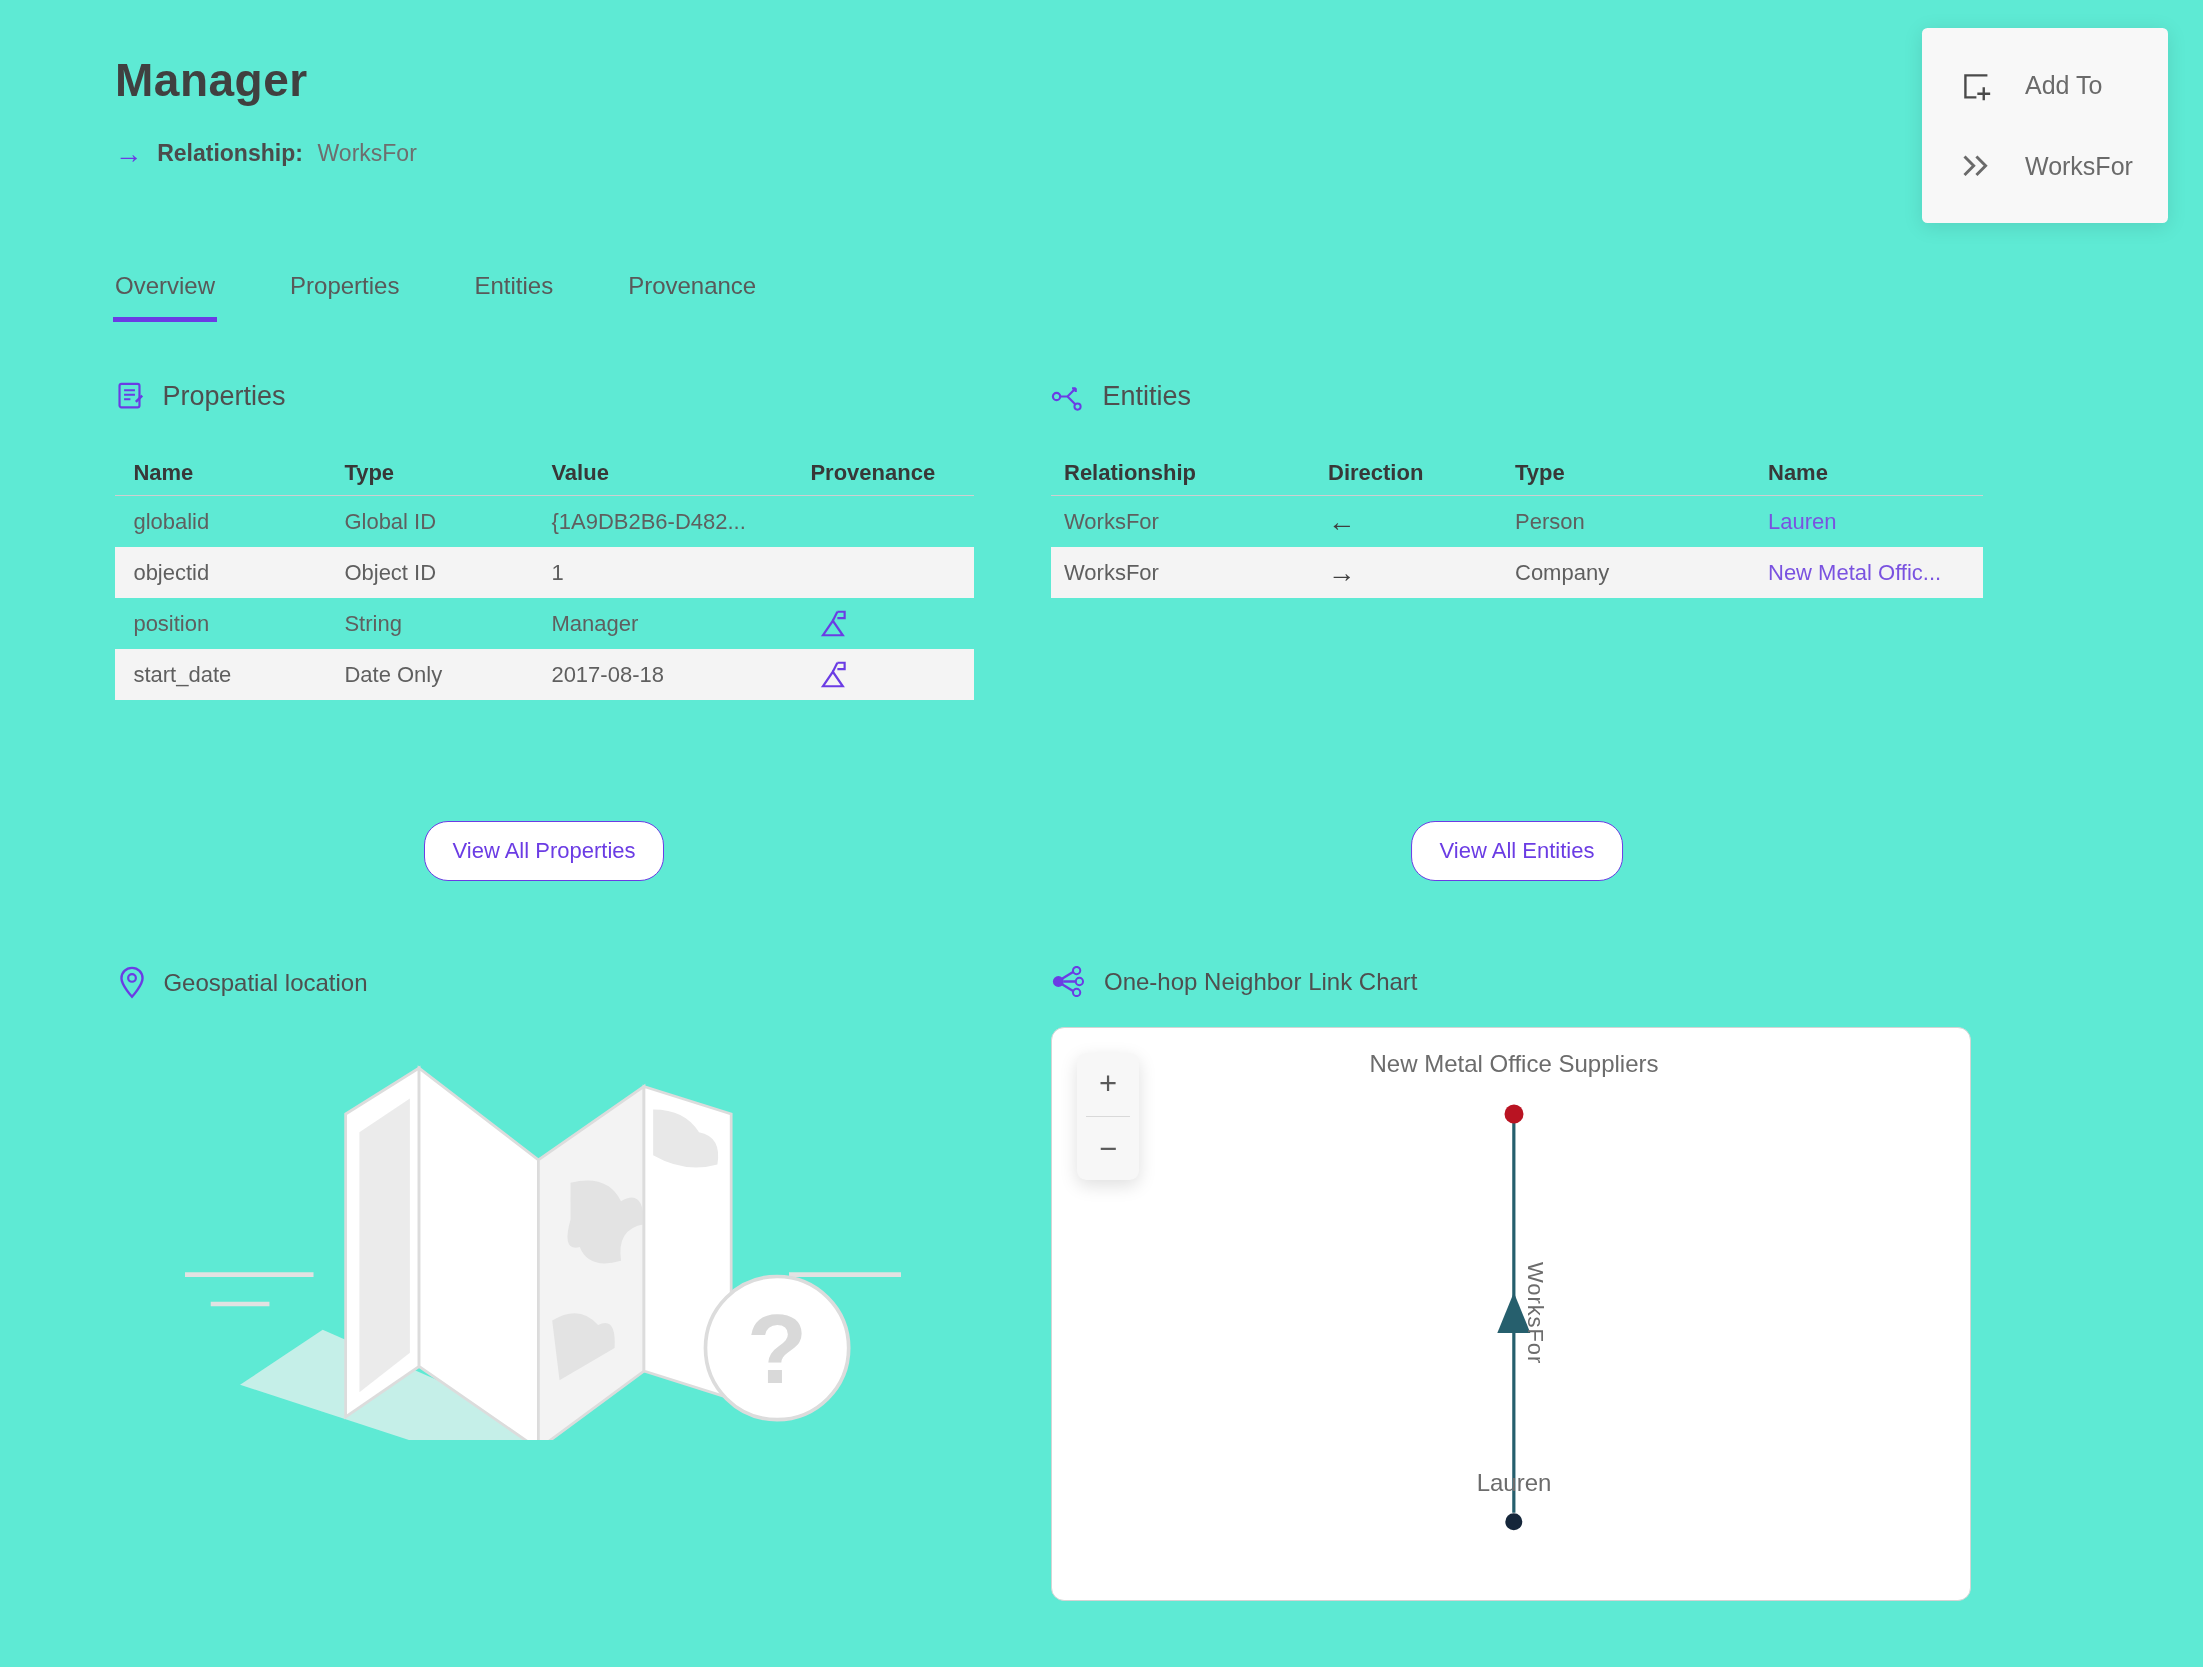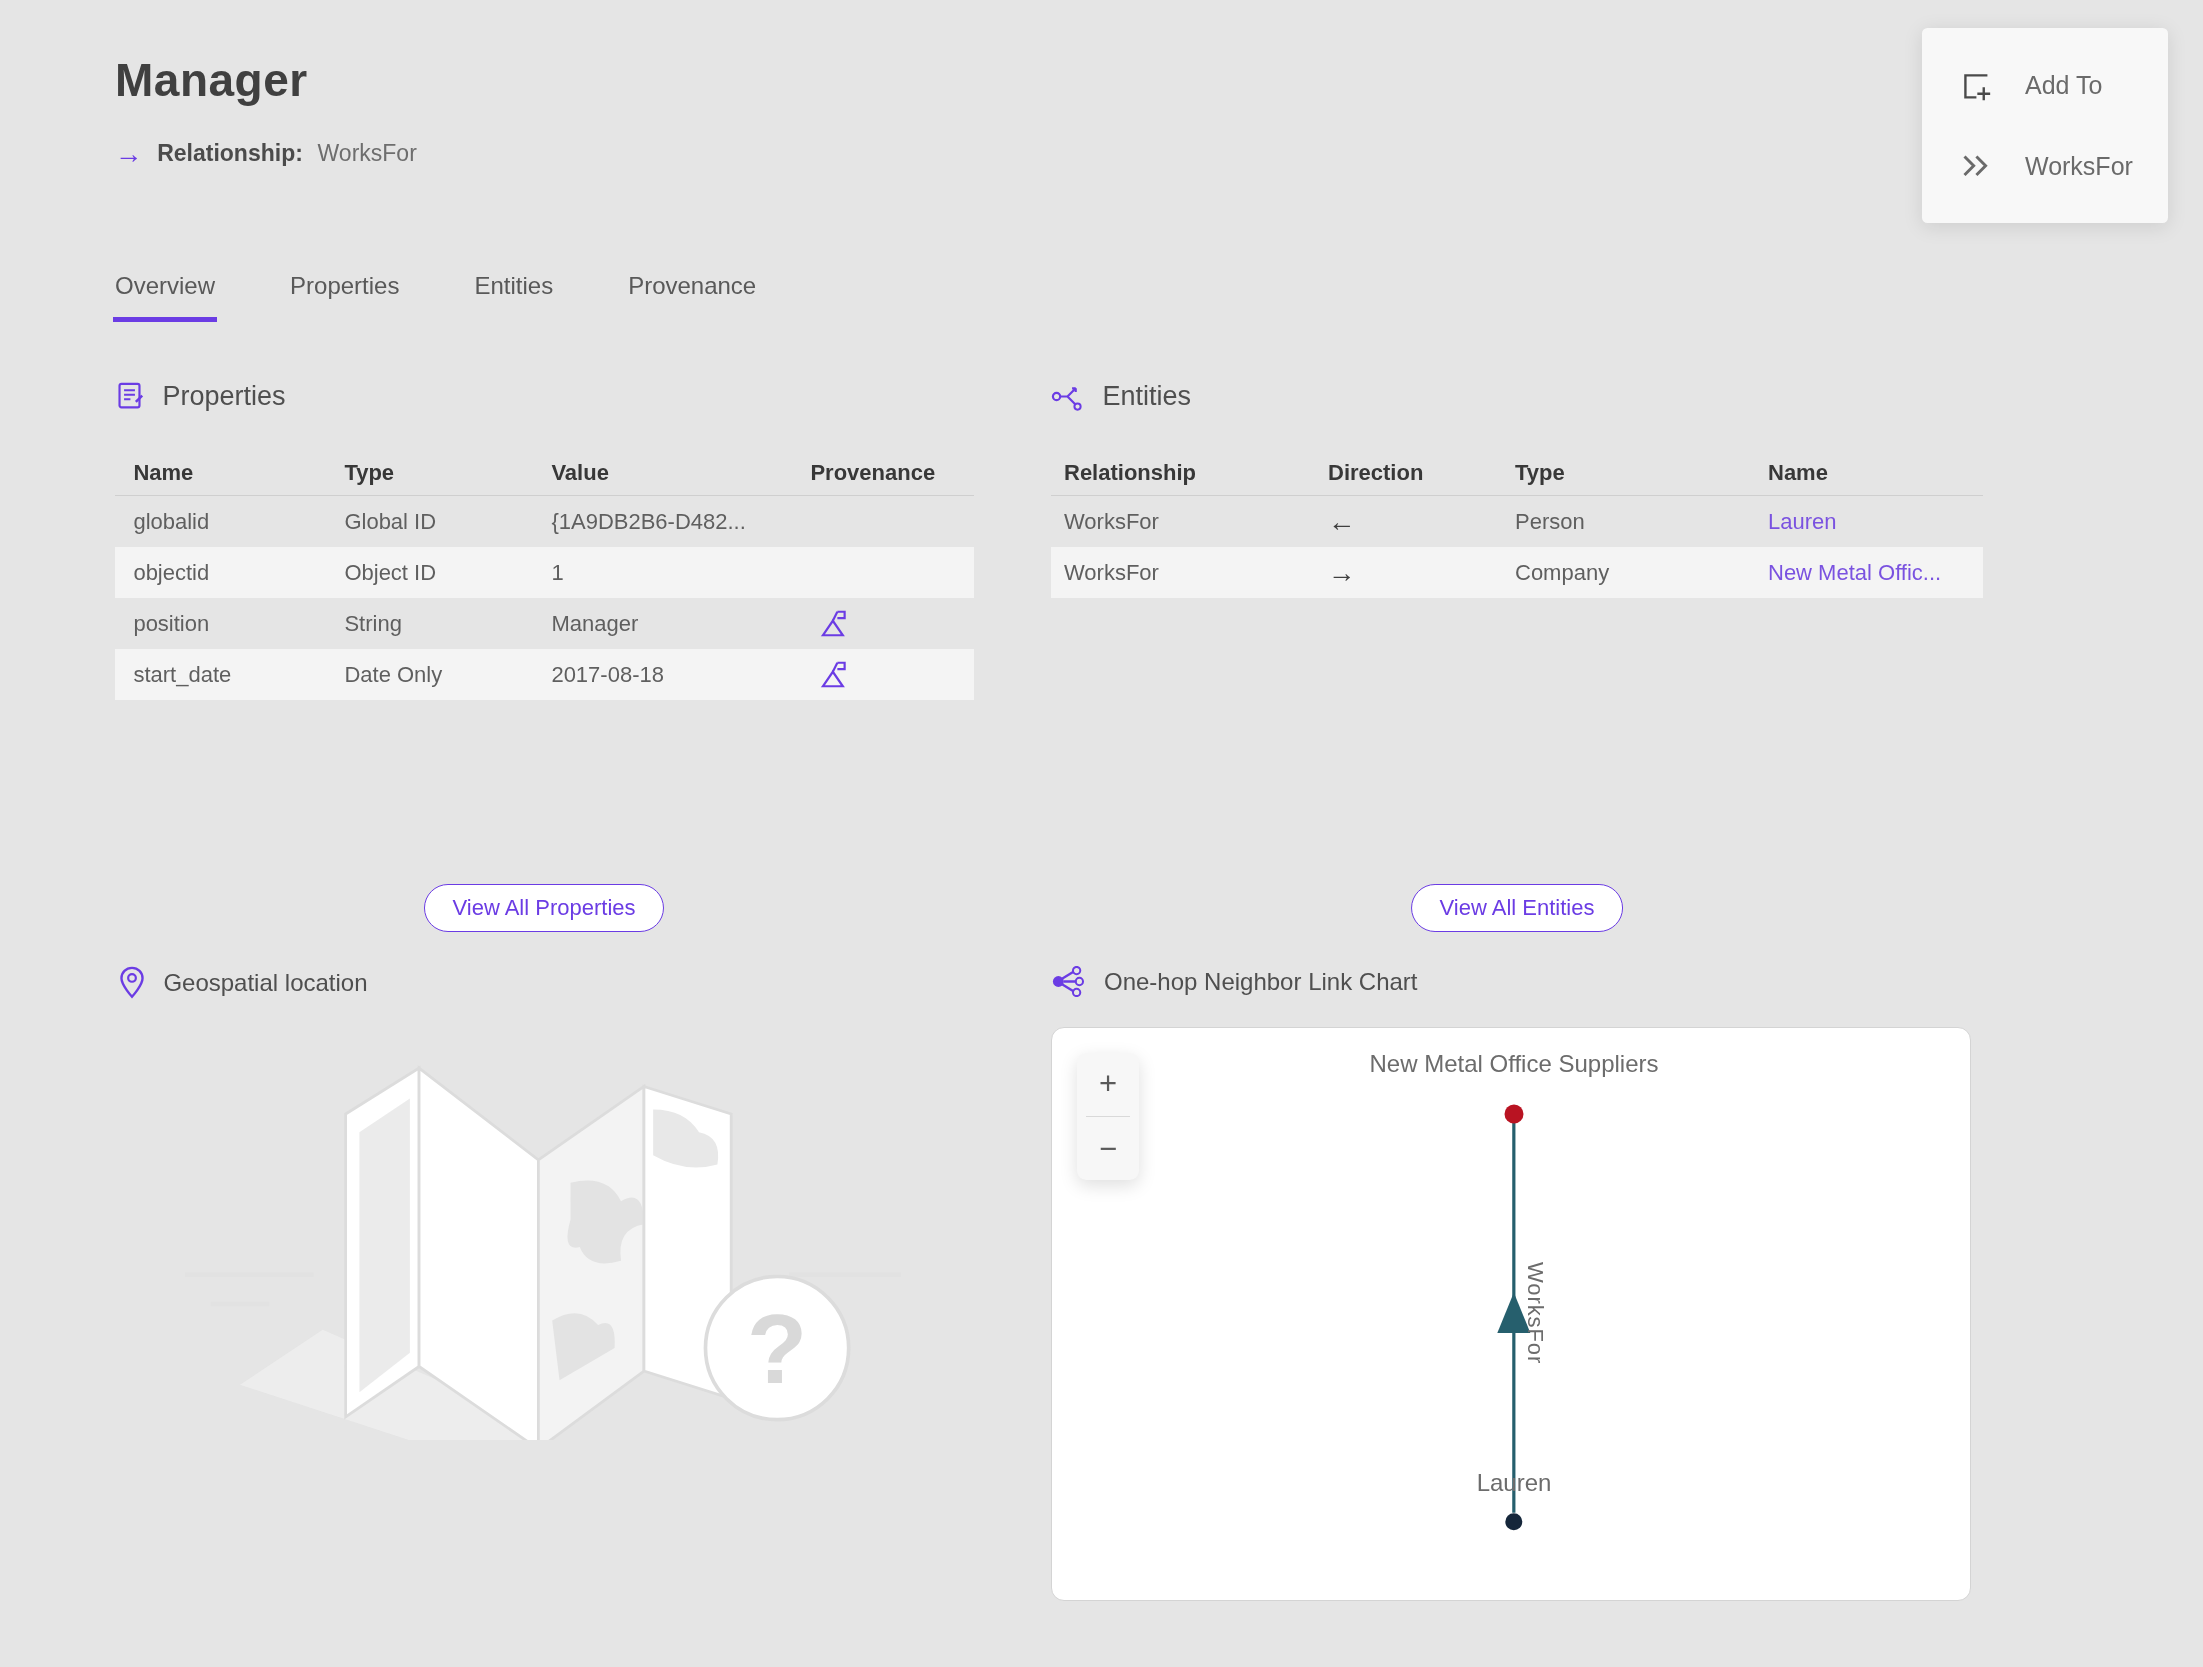--- a/index.html
+++ b/index.html
@@ -1,18 +1,18 @@
 <!DOCTYPE html>
 <html style="font-size:14.7px"><head>
 <meta charset="utf-8">
 <style>
   * { margin:0; padding:0; box-sizing:border-box; }
   html,body { width:2204px; height:1668px; background:#ffffff;
               font-family:"Liberation Sans", sans-serif; overflow:hidden; }
-  .page { position:relative; width:2204px; height:1668px; background:#e5e5e5; }
+  .page { position:relative; width:2204px; height:1668px; background:#5eead4; }
 
   
   .title { position:absolute; left:115px; top:53px; font-size:46px; font-weight:700;
            color:#404040; letter-spacing:0.5px; }
   .subtitle { position:absolute; left:115px; top:140px; display:flex; align-items:center; gap:14.7px;
               font-size:23px; color:#4b4b4b; }
   .subtitle .arrow { color:#6b3ce4; font-size:27.5px; line-height:1; }
   .subtitle .lbl { font-weight:700; color:#4b4b4b; }
   .subtitle .val { color:#6e6e6e; }
 
@@ -43,21 +43,21 @@
   .tbl .row.alt { background:#f4f4f4; }
   .props-grid { grid-template-columns:211px 207px 259px 182px; }
   .props-grid > div { padding-left:18.4px; }
   .ents-grid  { grid-template-columns:264px 187px 253px 228px; }
   .ents-grid > div { padding-left:13px; }
   .cell-link { color:#7a52e0; cursor:pointer; }
   .dir { font-size:27.5px; color:#3f3f3f; }
   .prov-cell { display:flex; align-items:center; padding-left:27.5px !important; }
 
   
-  .view-all { position:absolute; top:884px; transform:translateX(-50%); height:48px;
+  .view-all { position:absolute; top:821px; transform:translateX(-50%); height:60px;
               padding:0 27.5px; border:1.8px solid #6b3ce4; border-radius:24px; background:#fff;
               color:#6b3ce4; font-size:22px; font-family:"Liberation Sans",sans-serif;
               display:flex; align-items:center; cursor:pointer; }
 
   
   .geo-msg { position:absolute; left:544px; top:1462px; transform:translateX(-50%);
              font-size:24px; color:#4c4c4c; white-space:nowrap; }
   .map-wrap { position:absolute; left:185px; top:1045px; width:716px; height:395px; }
 
   

